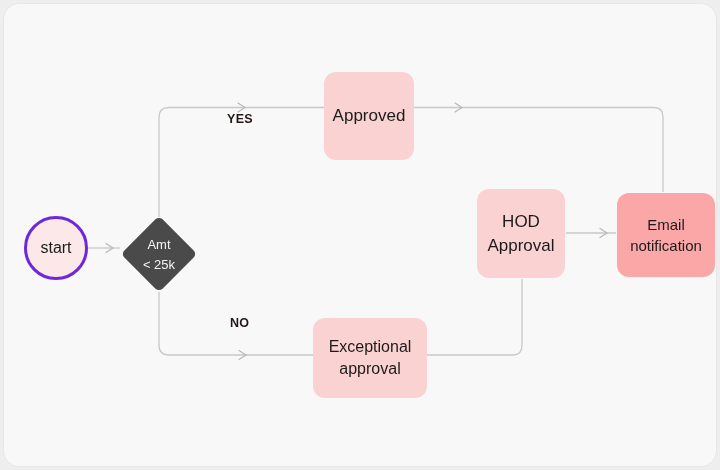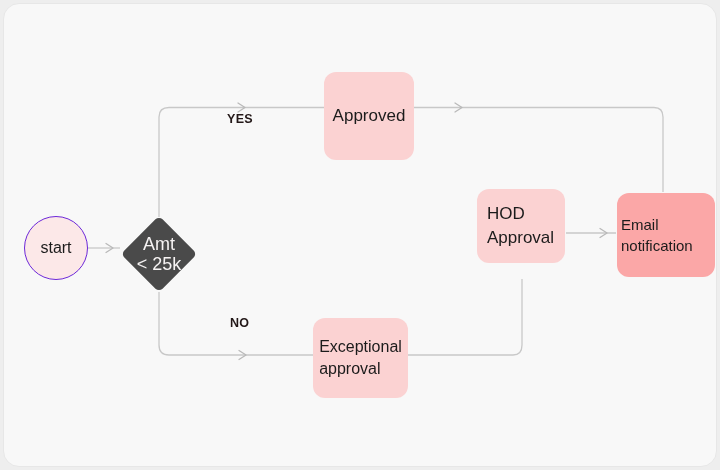--- a/index.html
+++ b/index.html
@@ -23,55 +23,55 @@
     box-sizing: border-box;
   }
 
   svg.edges { position: absolute; left: 0; top: 0; }
 
   .node {
     position: absolute;
     display: flex;
     align-items: center;
     justify-content: center;
-    text-align: left;
+    text-align: center;
     box-sizing: border-box;
     cursor: default;
   }
   .process { background: #fbd2d2; border-radius: 12px; }
 
   #node-start {
     left: 24px; top: 216px; width: 64px; height: 64px;
     background: #fce8e8;
-    border: 1px solid #6d28d9;
+    border: 3px solid #6d28d9;
     border-radius: 50%;
     font-size: 16px;
   }
 
   #node-decision-shape {
     position: absolute;
     left: 132px; top: 227px; width: 54px; height: 54px;
     background: #4a4a4a;
     border-radius: 5px;
     transform: rotate(45deg);
   }
   #node-decision-text {
     position: absolute;
     left: 122px; top: 234px; width: 74px; height: 41px;
     display: flex; flex-direction: column;
     align-items: center; justify-content: center;
     color: #f6f3f3;
-    font-size: 18px; line-height: 19.5px;
+    font-size: 13px; line-height: 19.5px;
     pointer-events: none;
     text-align: center;
   }
 
   #node-approved    { left: 324px; top: 72px;  width: 90px;  height: 88px; font-size: 17px; }
-  #node-hod         { left: 477px; top: 189px; width: 88px;  height: 74px; font-size: 17px; line-height: 24px; padding: 0 10px; }
-  #node-exceptional { left: 313px; top: 318px; width: 95px; height: 80px; font-size: 16px; line-height: 22px; padding: 0 10px; }
+  #node-hod         { left: 477px; top: 189px; width: 88px;  height: 89px; font-size: 17px; line-height: 24px; padding: 0 10px; }
+  #node-exceptional { left: 313px; top: 318px; width: 114px; height: 80px; font-size: 16px; line-height: 22px; padding: 0 10px; }
   #node-email {
     left: 617px; top: 193px; width: 98px; height: 84px;
     background: #fba7a7; border-radius: 12px;
     font-size: 15px; line-height: 21px; padding: 0 4px;
   }
 
   .edge-label {
     position: absolute;
     font-size: 12.5px;
     font-weight: 700;

